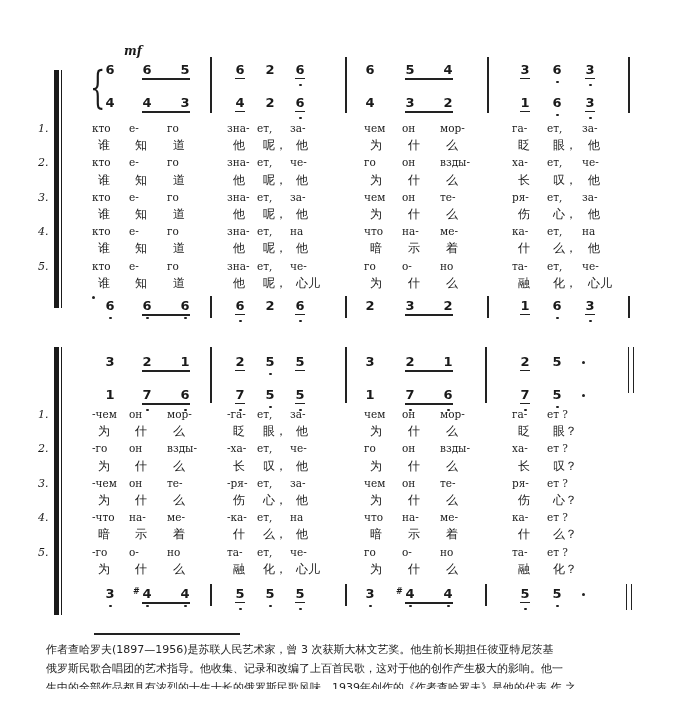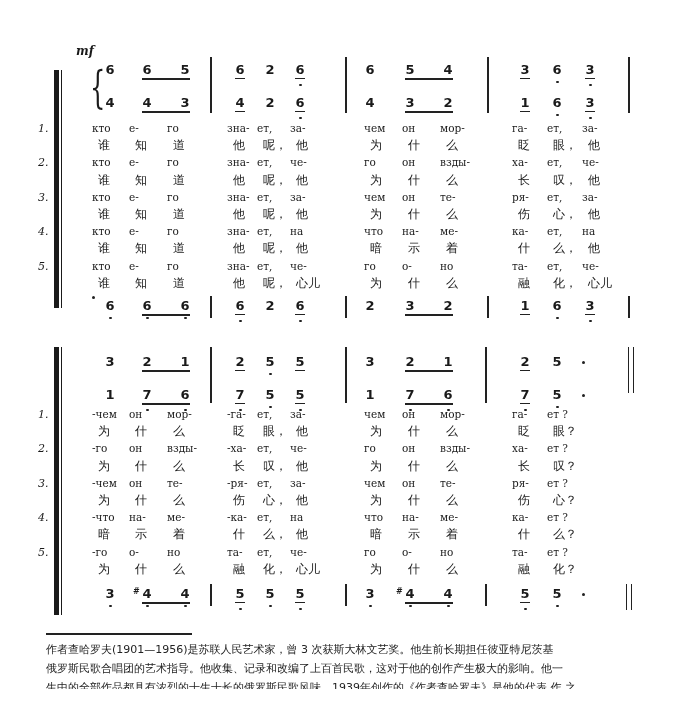--- a/index.html
+++ b/index.html
@@ -1,18 +1,18 @@
 <!DOCTYPE html>
 <html><head>
 <meta charset="utf-8">
 <style>
   html, body { margin:0; padding:0; background:#ffffff; }
   body { width:700px; height:727px; position:relative; overflow:hidden;
          font-family:"DejaVu Serif", serif; color:#1a1a1a; }
-  .abs { position:absolute; }
+  .abs { position:absolute;margin-left:48px; }
   .mf { left:76px; top:44px; font-style:italic; font-weight:bold; font-size:12px;
         font-family:"DejaVu Serif", serif; }
   .sys-bar { position:absolute; width:5px; background:#1a1a1a; }
   .sys-bar-thin { position:absolute; width:1px; background:#1a1a1a; }
   .brace { position:absolute; font-size:44px; line-height:44px; font-family:"DejaVu Serif", serif; transform:scaleX(0.55); transform-origin:left top; }
   .barline { position:absolute; width:1.5px; background:#222; }
   .dbl { position:absolute; width:6px; border-left:1.5px solid #222; border-right:1.5px solid #222; box-sizing:border-box; }
   .note { position:absolute; width:18px; text-align:center; font-family:"DejaVu Sans", sans-serif;
           font-weight:bold; font-size:13px; line-height:16px; }
   .note .ul1 { position:absolute; left:4px; right:4px; bottom:-1px; height:1.5px; background:#222; }
@@ -380,16 +380,16 @@
       <span class="cn" style="left: 263px; top: 560.8px;">化，</span>
       <span class="cn" style="left: 296px; top: 560.8px;">心儿</span>
       <span class="cn" style="left: 370px; top: 560.8px;">为</span>
       <span class="cn" style="left: 408px; top: 560.8px;">什</span>
       <span class="cn" style="left: 446px; top: 560.8px;">么</span>
       <span class="cn" style="left: 518px; top: 560.8px;">融</span>
       <span class="cn" style="left: 553px; top: 560.8px;">化？</span>
     </div>
 
   <div class="abs footrule"></div>
-  <div class="foot" style="top:642px;">作者查哈罗夫(1901—1956)是苏联人民艺术家，曾 3 次获斯大林文艺奖。他生前长期担任彼亚特尼茨基</div>
+  <div class="foot" style="top:642px;">作者查哈罗夫(1897—1956)是苏联人民艺术家，曾 3 次获斯大林文艺奖。他生前长期担任彼亚特尼茨基</div>
   <div class="foot" style="top:661px;">俄罗斯民歌合唱团的艺术指导。他收集、记录和改编了上百首民歌，这对于他的创作产生极大的影响。他一</div>
   <div class="foot" style="top:680px; height:9px; overflow:hidden;">生中的全部作品都具有浓烈的十生十长的俄罗斯民歌风味。1939年创作的《作者查哈罗夫》是他的代表 作 之</div>
 </div>
 
 </body></html>

